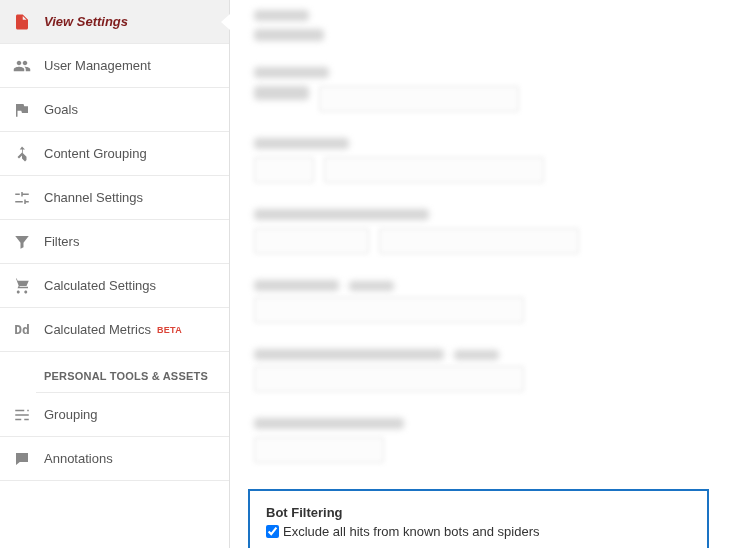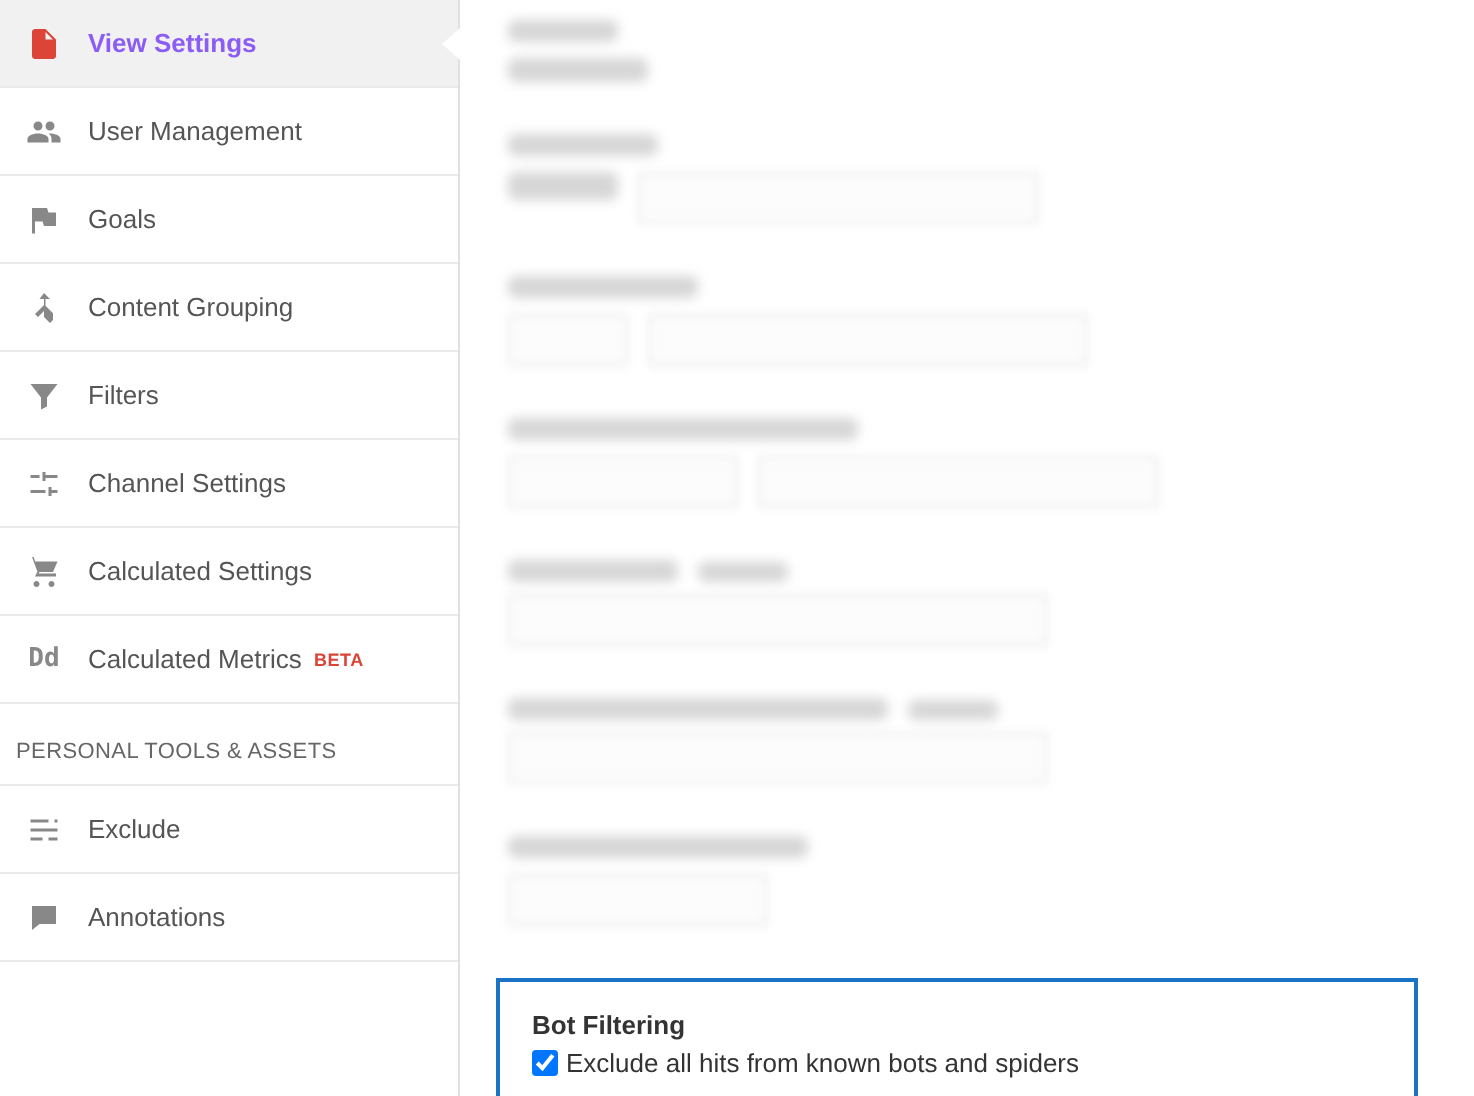--- a/index.html
+++ b/index.html
@@ -24,23 +24,24 @@
     align-items: center;
     height: 44px;
     padding: 0 12px;
     border-bottom: 1px solid #eaeaea;
     cursor: pointer;
     color: #555;
     font-size: 13px;
   }
   .nav-item.active {
     background: #f1f1f1;
-    color: #8b5cf6;
+    color: #7f1d1d;
     font-weight: bold;
     position: relative;
+    font-style: italic;
   }
   .nav-item.active::after {
     content: "";
     position: absolute;
     right: -1px;
     top: 50%;
     transform: translateY(-50%);
     width: 0; height: 0;
     border-top: 8px solid transparent;
     border-bottom: 8px solid transparent;
@@ -62,24 +63,25 @@
     color: #db4437;
     font-size: 9px;
     font-weight: bold;
     margin-left: 6px;
     letter-spacing: 0.3px;
     text-align: right;
   }
   .section-header {
     padding: 18px 12px 10px 8px;
     font-size: 11px;
-    font-weight: normal;
+    font-weight: bold;
     color: #666;
     letter-spacing: 0.2px;
     border-bottom: 1px solid #eaeaea;
+    margin-left: 36px;
   }
   .content {
     flex: 1;
     padding: 10px 8px 0 24px;
     position: relative;
     height: 100%;
   }
   .field-group { margin-bottom: 26px; }
   .blur-label {
     height: 11px;
@@ -152,33 +154,33 @@
       <svg viewBox="0 0 24 24">
           <path d="M12 2l4 4h-3v4.5l5 5V20l-2 2-4-4v-4l-4 4-2-2 6-6V6H9l3-4z"></path>
         </svg>
     </span>
     <span>Content Grouping</span>
   </div>
 
   <div class="nav-item">
     <span class="nav-icon">
       <svg viewBox="0 0 24 24">
+          <path d="M3 6h6v2H3V6zm10 0h8v2h-8V6zm-2-2h2v6h-2V4zM3 16h10v2H3v-2zm14 0h4v2h-4v-2zm-2-2h2v6h-2v-6z"></path>
+        </svg>
+    </span>
+    <span>Channel Settings</span>
+  </div>
+
+  <div class="nav-item">
+    <span class="nav-icon">
+      <svg viewBox="0 0 24 24">
           <path d="M3 4h18l-7 9v6l-4 2v-8L3 4z"></path>
         </svg>
     </span>
     <span>Filters</span>
-  </div>
-
-  <div class="nav-item">
-    <span class="nav-icon">
-      <svg viewBox="0 0 24 24">
-          <path d="M3 6h6v2H3V6zm10 0h8v2h-8V6zm-2-2h2v6h-2V4zM3 16h10v2H3v-2zm14 0h4v2h-4v-2zm-2-2h2v6h-2v-6z"></path>
-        </svg>
-    </span>
-    <span>Channel Settings</span>
   </div>
 
   <div class="nav-item">
     <span class="nav-icon">
       <svg viewBox="0 0 24 24">
           <path d="M7 18c-1.1 0-2 .9-2 2s.9 2 2 2 2-.9 2-2-.9-2-2-2zm10 0c-1.1 0-2 .9-2 2s.9 2 2 2 2-.9 2-2-.9-2-2-2zM1 2h3l3.6 9.6L6 15h14v-2H8.4l.6-1h9l3-7H6.2L5 2H1z"></path>
         </svg>
     </span>
     <span>Calculated Settings</span>
   </div>
@@ -190,21 +192,21 @@
   </div>
 
   <div class="section-header">PERSONAL TOOLS &amp; ASSETS</div>
 
   <div class="nav-item">
     <span class="nav-icon">
       <svg viewBox="0 0 24 24">
           <path d="M3 5h12v2H3V5zm0 6h18v2H3v-2zm0 6h8v2H3v-2zM19 5h2v2h-2zM15 17h6v2h-6z"></path>
         </svg>
     </span>
-    <span>Exclude</span>
+    <span>Grouping</span>
   </div>
 
   <div class="nav-item">
     <span class="nav-icon">
       <svg viewBox="0 0 24 24">
           <path d="M4 4h16v12H9l-5 4V4zm3 3h10v2H7V7zm0 4h7v2H7v-2z"></path>
         </svg>
     </span>
     <span>Annotations</span>
   </div>

